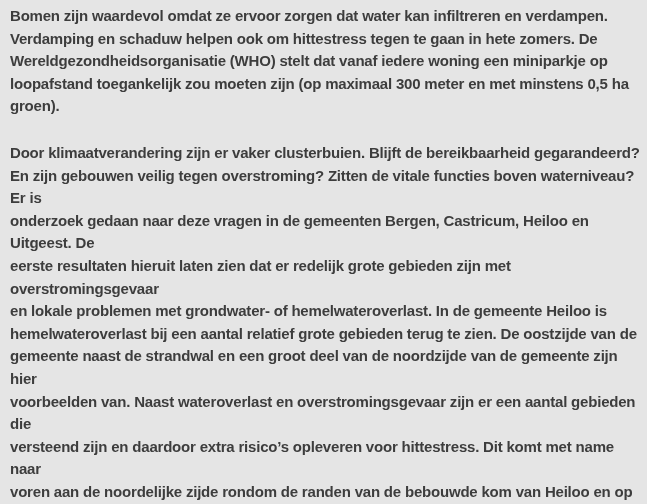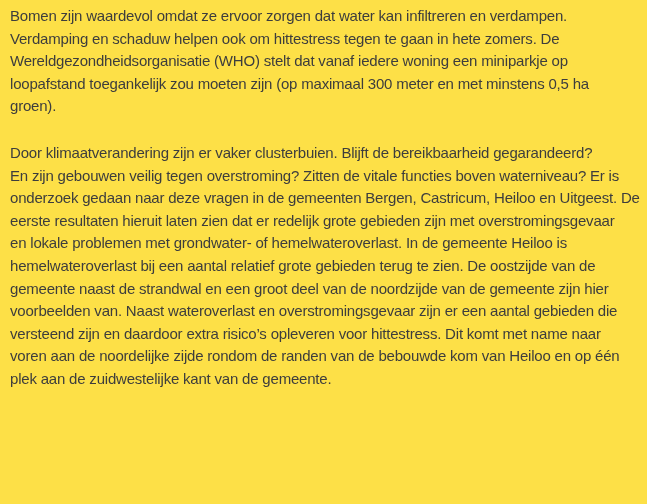--- a/index.html
+++ b/index.html
@@ -10,21 +10,22 @@
   body {
     width: 647px;
     height: 504px;
     overflow: hidden;
   }
   .page {
     box-sizing: border-box;
     width: 647px;
     height: 504px;
     padding: 5px 7px 0 10px;
-    background: #fde047;
+    background: #e5e5e5;
+    font-weight: bold;
   }
   .paragraph {
     margin: 0 0 24px 0;
     font-family: "Liberation Sans", sans-serif;
     font-size: 15px;
     line-height: 22.6px;
     letter-spacing: -0.2px;
     color: #3d3d3d;
     white-space: pre-line; 
     text-rendering: optimizeLegibility;

